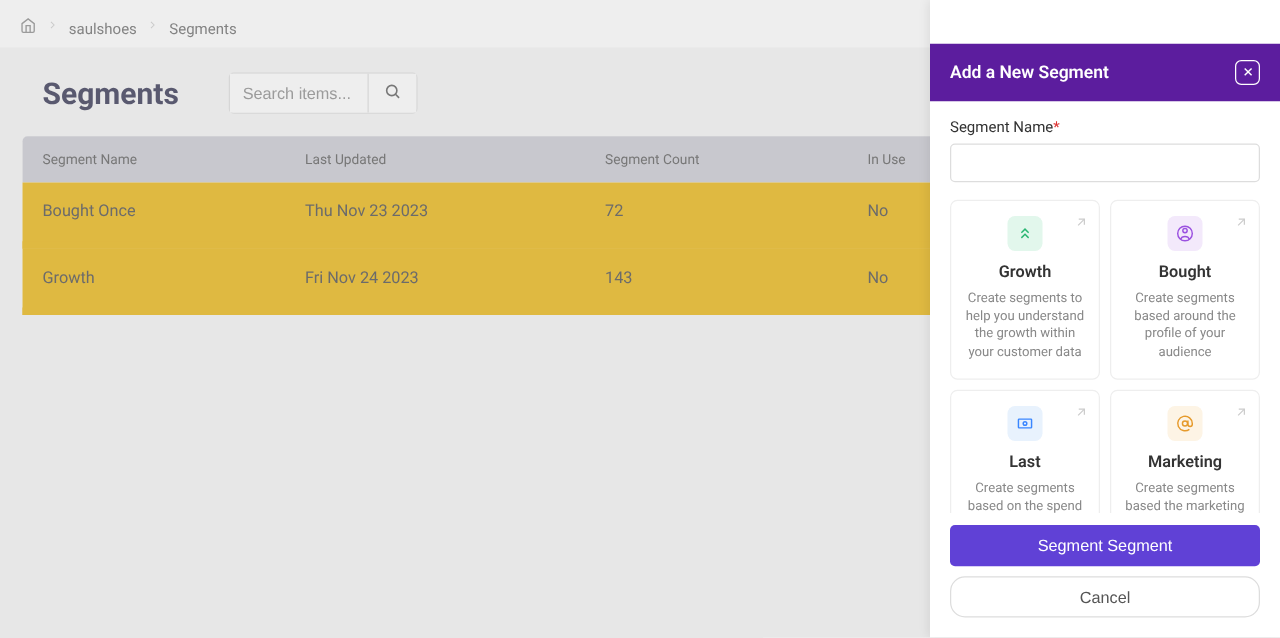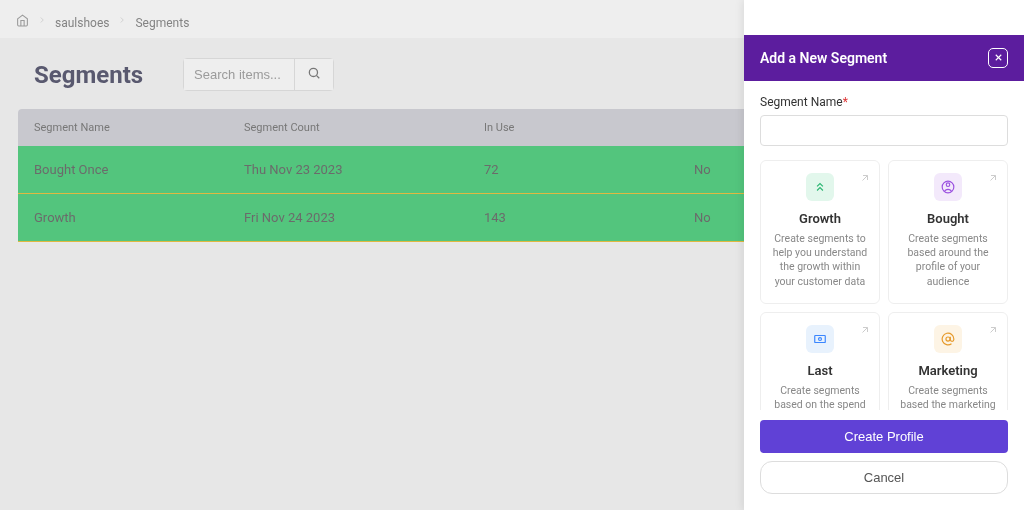--- a/index.html
+++ b/index.html
@@ -83,24 +83,24 @@
       padding: 12px 16px;
       background: #c9c9d1;
       font-size: 11px;
       color: #555;
       border-radius: 4px 4px 0 0;
     }
     .table-row {
       display: grid;
       grid-template-columns: 210px 240px 210px 80px;
       padding: 16px;
-      border-bottom: 1px solid #eab308;
+      border-bottom: 6px solid #eab308;
       font-size: 13px;
       color: #444;
-      background: #22c55e;
+      background: #eab308;
     }
     .drawer {
       position: absolute;
       top: 0;
       right: 0;
       width: 280px;
       height: 510px;
       background: #fff;
       z-index: 10;
       display: flex;
@@ -260,20 +260,21 @@
             <line x1="21" y1="21" x2="16.5" y2="16.5"></line>
           </svg>
       </span>
     </button>
   </div>
 </div>
 
 <div class="table">
   <div class="table-head">
     <div>Segment Name</div>
+    <div>Last Updated</div>
     <div>Segment Count</div>
     <div>In Use</div>
   </div>
   <div class="table-row">
     <div>Bought Once</div>
     <div>Thu Nov 23 2023</div>
     <div>72</div>
     <div>No</div>
   </div>
   <div class="table-row">
@@ -364,16 +365,16 @@
               <circle cx="12" cy="12" r="3.5"></circle>
               <path d="M16 8v5a3 3 0 0 0 6 0v-1a10 10 0 1 0-4 8"></path>
             </svg>
         </div>
         <div class="seg-card-title">Marketing</div>
         <div class="seg-card-desc">Create segments based the marketing engagement of your audience</div>
       </div>
     </div>
   </div>
   <div class="drawer-footer">
-    <button class="btn-primary">Create Profile</button>
+    <button class="btn-primary">Segment Segment</button>
     <button class="btn-secondary">Cancel</button>
   </div>
 </div>
 
 </body></html>

